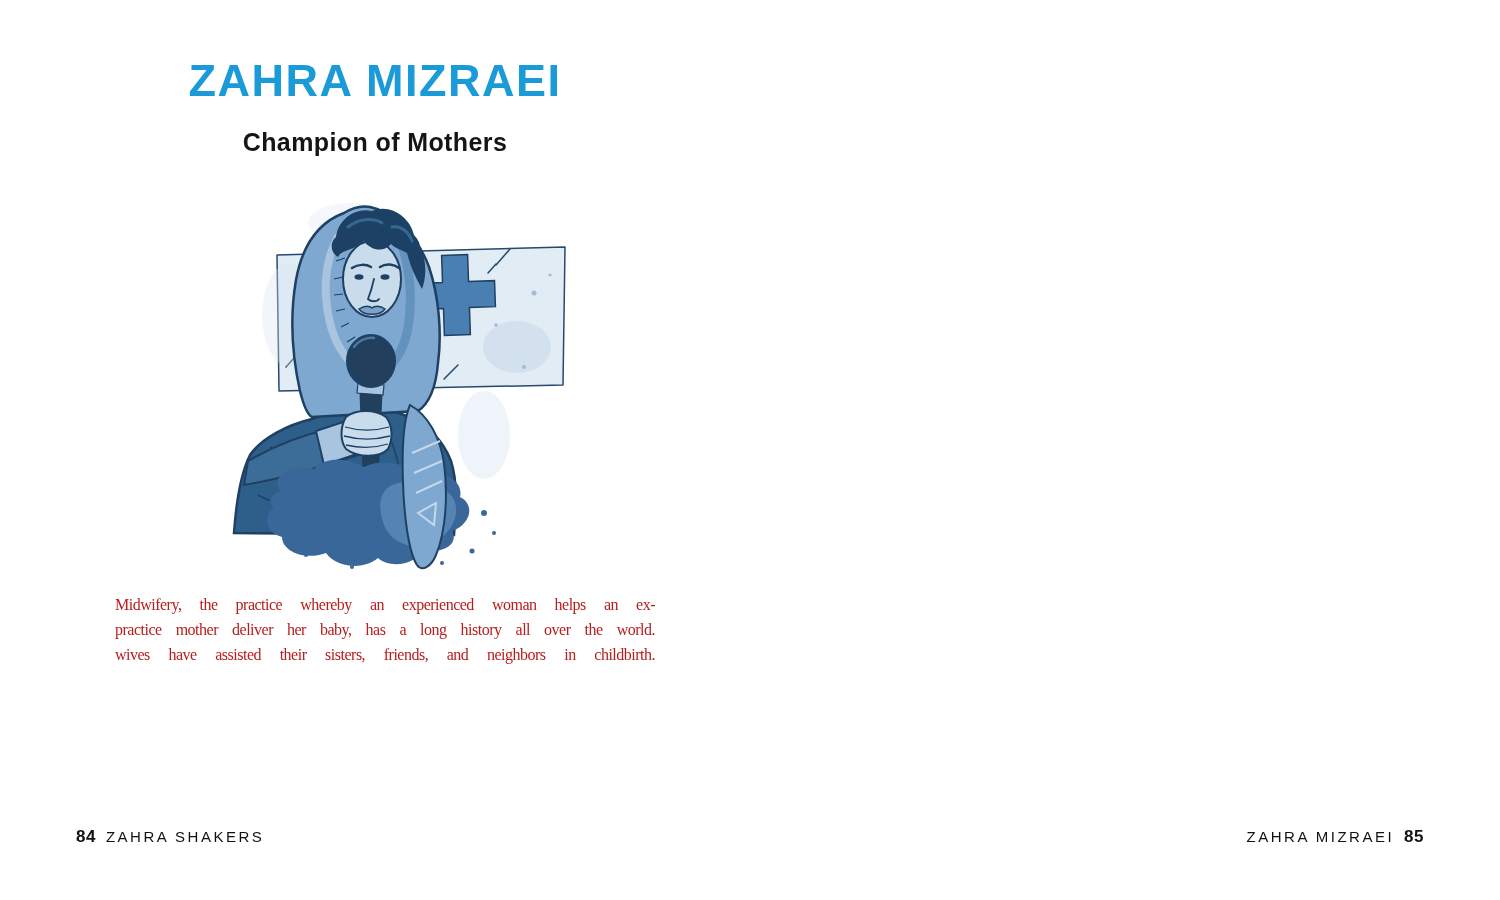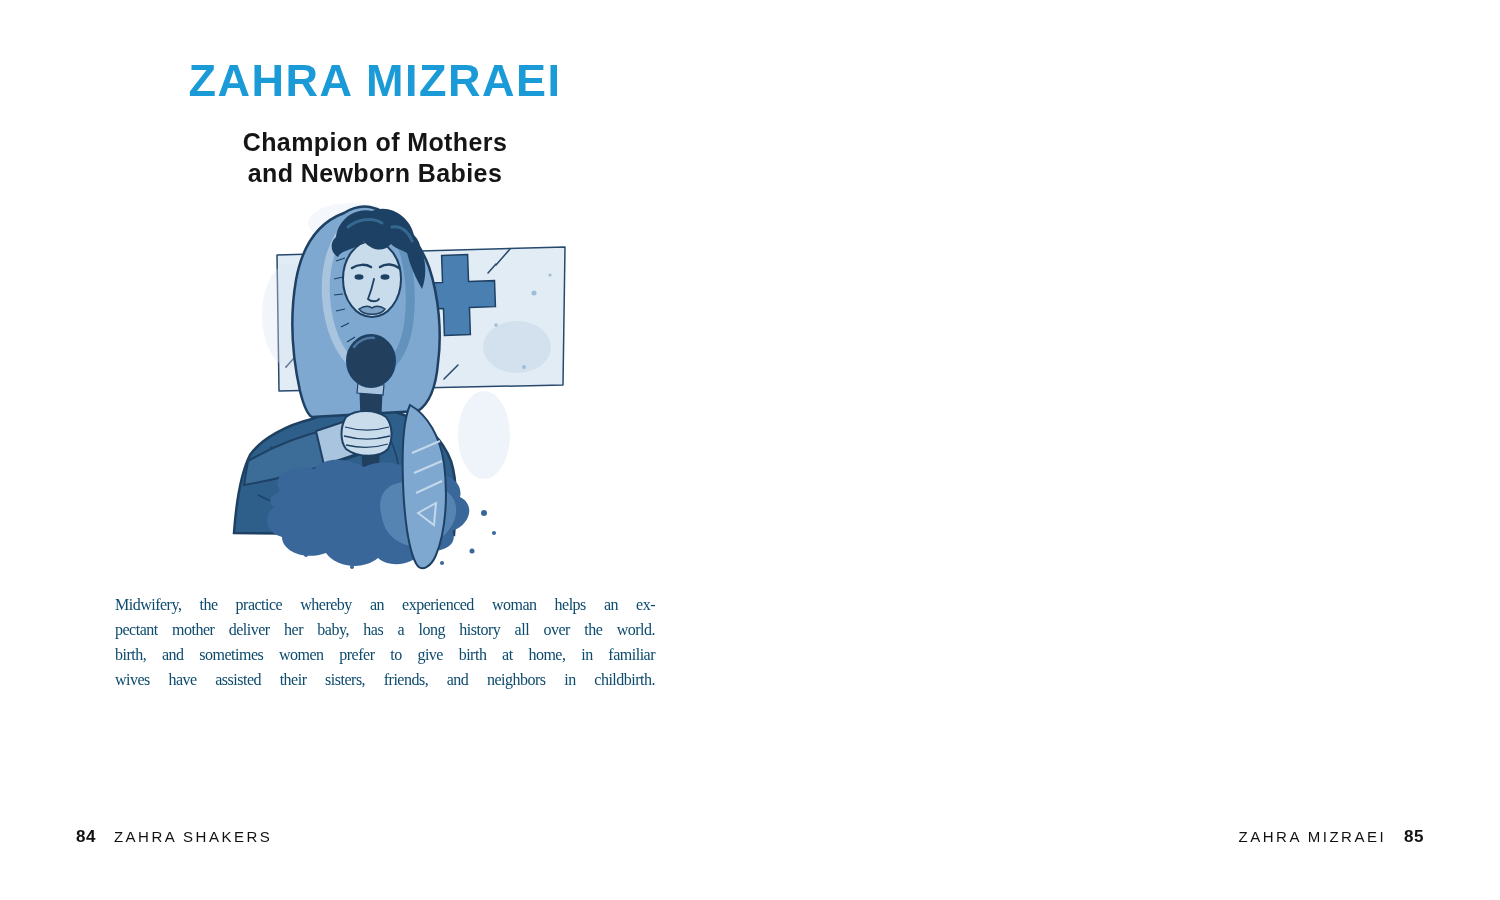--- a/index.html
+++ b/index.html
@@ -17,49 +17,48 @@
     font-size:45px;font-weight:bold;letter-spacing:1.5px;color:#1a9bd8;line-height:1.1;
   }
   .subtitle{
     left:0;top:127px;width:750px;margin:0;text-align:center;
     font-size:25px;font-weight:bold;line-height:31px;letter-spacing:.4px;color:#151515;
   }
   .subtitle .line{text-align:right;text-align-last:center;}
 
   .body-text{
     font-family:"Liberation Serif","DejaVu Serif",serif;
-    font-size:16px;line-height:25px;letter-spacing:-0.5px;color:#0c4a6e;
+    font-size:16px;line-height:25px;letter-spacing:-0.5px;color:#b91c1c;
   }
   .para{margin:0;}
   .para .line{text-align:justify;text-align-last:justify;}
   .para .line:last-child{text-align-last:left;}
   .para.cont .line:last-child{text-align-last:justify;}
 
   .left-body{left:115px;top:592px;width:540px;}
 
   .footer{
-    top:827px;display:flex;align-items:baseline;gap:18px;
+    top:827px;display:flex;align-items:baseline;gap:10px;
     font-size:15px;letter-spacing:2.5px;color:#121212;
   }
   .footer .page-num{font-size:17px;font-weight:bold;letter-spacing:.5px;}
   .footer-left{left:76px;}
   .footer-right{right:76px;}
 
   .illo{left:232px;top:195px;}
 </style>
 </head>
 <body>
 
 <main>
 
   <section class="page left">
     <h1 class="abs title">ZAHRA MIZRAEI</h1>
     <h2 class="abs subtitle">
         <div class="line">Champion of Mothers</div>
-        <div class="line">and Newborn Babies</div>
       </h2>
 
     <svg class="abs illo" width="356" height="386" viewBox="0 0 356 386" aria-hidden="true">
 
       <g>
         <polygon points="45,60 333,52 331,190 47,196" fill="#e2ecf5" stroke="#27496d" stroke-width="1.5" stroke-linejoin="round"></polygon>
         <ellipse cx="285" cy="152" rx="34" ry="26" fill="#c7d9ea" opacity="0.55"></ellipse>
         <circle cx="302" cy="98" r="2.5" fill="#9fbdd8"></circle>
         <circle cx="292" cy="172" r="2" fill="#9fbdd8"></circle>
         <circle cx="264" cy="130" r="1.8" fill="#9fbdd8"></circle>
@@ -119,22 +118,21 @@
 
       <g>
         <path d="M178,210 C196,220 208,242 212,268 C216,300 214,336 204,360 C199,372 190,377 185,370 C176,356 172,318 171,288 C170,260 170,228 178,210 Z" fill="#7ea8d0" stroke="#1e4063" stroke-width="2"></path>
         <path d="M180,258 L208,246 M182,278 L210,266 M184,298 L210,286" stroke="#c5d8ea" stroke-width="2" fill="none"></path>
         <path d="M186,318 L204,308 L202,330 Z" stroke="#c5d8ea" stroke-width="2" fill="none"></path>
       </g>
     </svg>
 
     <div class="abs body-text para cont left-body">
         <div class="line">Midwifery, the practice whereby an experienced woman helps an ex-</div>
-        <div class="line">pectant mother deliver her baby, has a long history all over the world.</div>
-        <div class="line">birth, and sometimes women prefer to give birth at home, in familiar</div>
+        <div class="line">practice mother deliver her baby, has a long history all over the world.</div>
         <div class="line">wives have assisted their sisters, friends, and neighbors in childbirth.</div>
       </div>
 
     <footer class="abs footer footer-left">
       <span class="page-num">84</span>
       <span class="running">ZAHRA SHAKERS</span>
     </footer>
   </section>
 
   <section class="page right">

